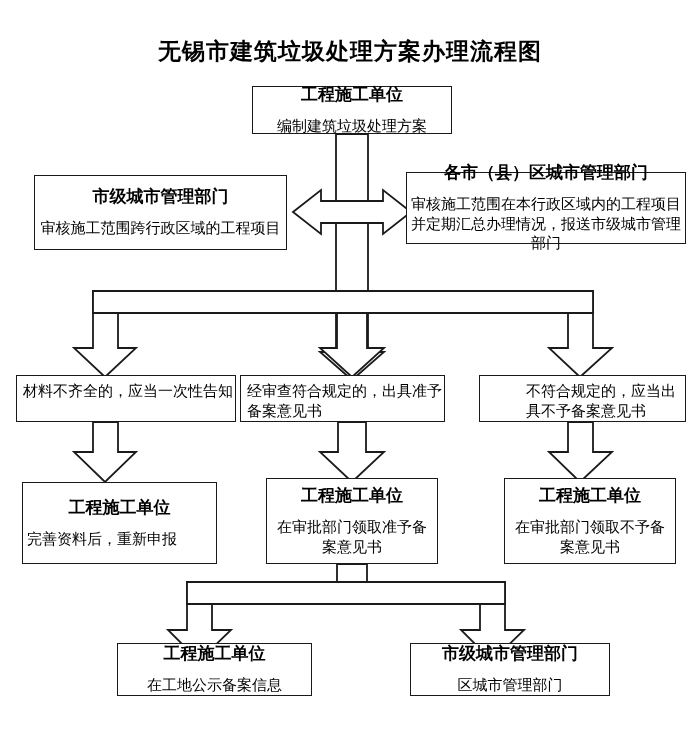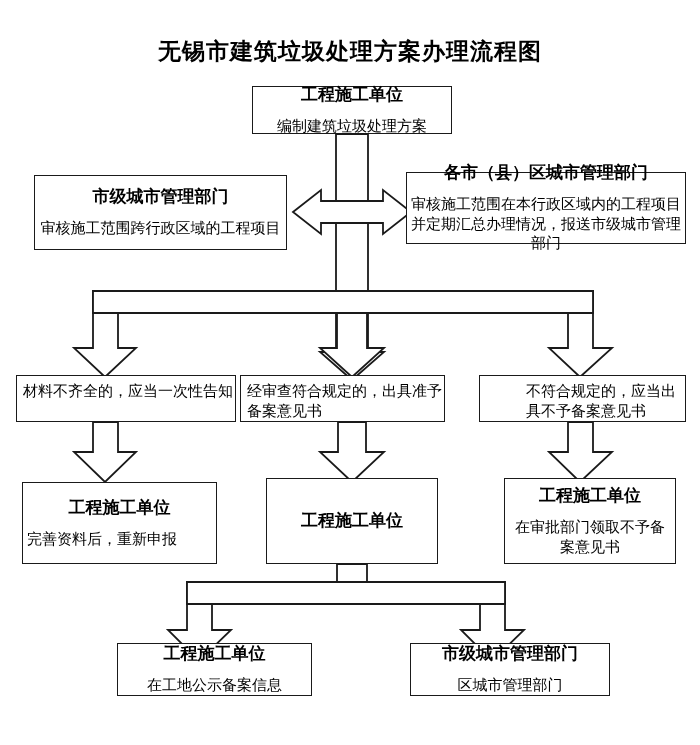--- a/index.html
+++ b/index.html
@@ -131,20 +131,21 @@
     <div class="bd">不符合规定的，应当出具不予备案意见书</div>
   </div>
 
   <div class="node left-body" style="left:22px; top:482px; width:195px; height:82px;">
     <div class="hd">工程施工单位</div>
     <div class="bd">完善资料后，重新申报</div>
   </div>
 
   <div class="node" style="left:266px; top:478px; width:172px; height:86px;">
     <div class="hd">工程施工单位</div>
+    <div class="bd">在审批部门领取准予备案意见书</div>
   </div>
 
   <div class="node" style="left:504px; top:478px; width:172px; height:86px;">
     <div class="hd">工程施工单位</div>
     <div class="bd">在审批部门领取不予备案意见书</div>
   </div>
 
   <div class="node" style="left:117px; top:643px; width:195px; height:53px;">
     <div class="hd">工程施工单位</div>
     <div class="bd">在工地公示备案信息</div>

